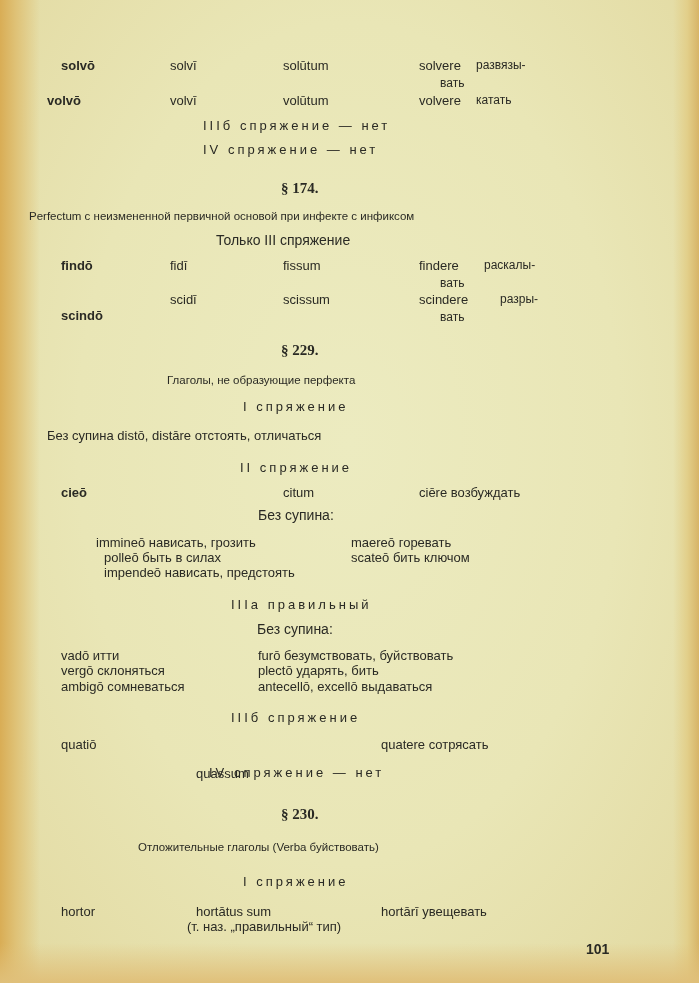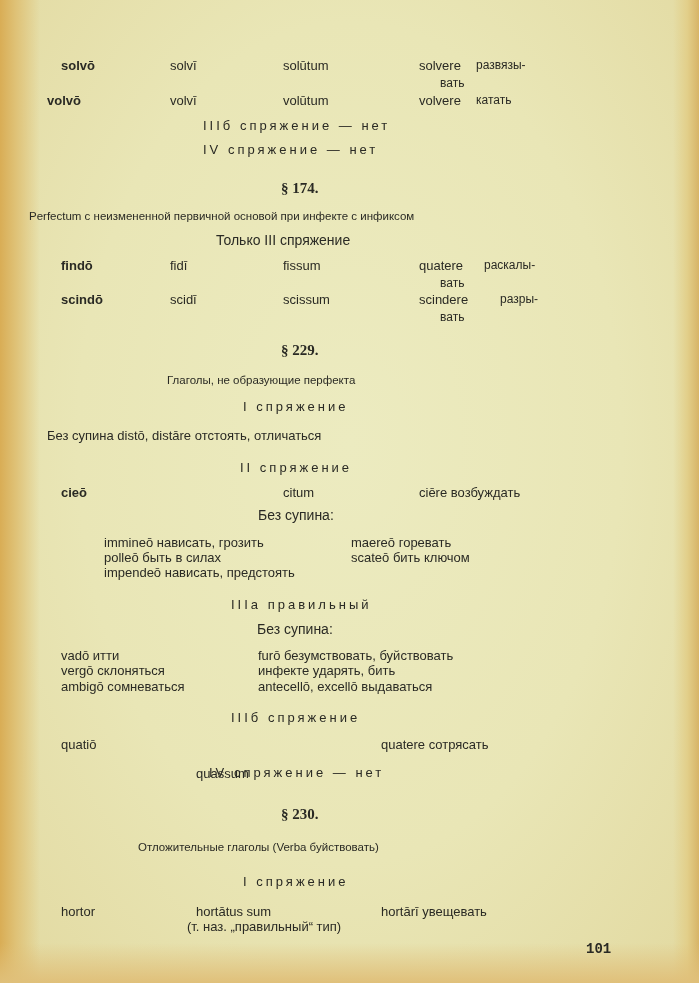--- a/index.html
+++ b/index.html
@@ -22,21 +22,21 @@
       background: linear-gradient(to top, #e0c07a 0%, rgba(233,230,182,0) 100%);
     }
     .page { position: absolute; left: 0; top: 0; width: 609px; height: 983px; }
     .t { position: absolute; white-space: nowrap; font-size: 13px; line-height: 15px; }
     .bold { font-weight: bold; }
     .lat { font-family: "Liberation Sans", sans-serif; font-size: 13px; }
     .spaced { letter-spacing: 3px; }
     .heading { font-family: "Liberation Serif", serif; font-weight: bold; font-size: 15px; }
     .sub-bold { font-weight: normal; font-size: 11.5px; }
     .wrap { font-size: 12px; }
-    .pagenum { font-family: Liberation Mono, monospace; font-weight: bold; font-size: 14px; }
+    .pagenum { font-family: Liberation Sans, sans-serif; font-weight: bold; font-size: 14px; }
   </style>
 </head>
 <body>
 
 <div class="edge-left"></div>
 <div class="edge-right"></div>
 <div class="edge-bottom"></div>
 
 <div class="page">
 
@@ -59,58 +59,58 @@
   </div>
 
   <div>
     <span class="t heading" style="left:281px;top:181px">§ 174.</span>
     <span class="t sub-bold" style="left:29px;top:209px">Perfectum с неизмененной первичной основой при инфекте с инфиксом</span>
     <span class="t" style="left:216px;top:233px;font-size:14px">Только III спряжение</span>
 
     <span class="t lat bold" style="left:61px;top:258px">findō</span>
     <span class="t lat" style="left:170px;top:258px">fidī</span>
     <span class="t lat" style="left:283px;top:258px">fissum</span>
-    <span class="t lat" style="left:419px;top:258px">quatere</span>
+    <span class="t lat" style="left:419px;top:258px">findere</span>
     <span class="t wrap" style="left:484px;top:258px">раскалы-</span>
     <span class="t wrap" style="left:440px;top:276px">вать</span>
 
-    <span class="t lat bold" style="left:61px;top:292px">scindō</span>
+    <span class="t lat bold" style="left:61px;top:308px">scindō</span>
     <span class="t lat" style="left:170px;top:292px">scidī</span>
     <span class="t lat" style="left:283px;top:292px">scissum</span>
     <span class="t lat" style="left:419px;top:292px">scindere</span>
     <span class="t wrap" style="left:500px;top:292px">разры-</span>
     <span class="t wrap" style="left:440px;top:310px">вать</span>
   </div>
 
   <div>
     <span class="t heading" style="left:281px;top:343px">§ 229.</span>
     <span class="t sub-bold" style="left:167px;top:373px">Глаголы, не образующие перфекта</span>
     <span class="t spaced" style="left:243px;top:399px">I спряжение</span>
     <span class="t" style="left:47px;top:428px">Без супина distō, distāre отстоять, отличаться</span>
 
     <span class="t spaced" style="left:240px;top:460px">II спряжение</span>
     <span class="t lat bold" style="left:61px;top:485px">cieō</span>
     <span class="t lat" style="left:283px;top:485px">citum</span>
     <span class="t lat" style="left:419px;top:485px">ciēre возбуждать</span>
     <span class="t" style="left:258px;top:508px;font-size:14px">Без супина:</span>
 
-    <span class="t" style="left:104px;top:535px">immineō нависать, грозить</span>
+    <span class="t" style="left:96px;top:535px">immineō нависать, грозить</span>
     <span class="t" style="left:104px;top:550px">polleō быть в силах</span>
     <span class="t" style="left:104px;top:565px">impendeō нависать, предстоять</span>
     <span class="t" style="left:351px;top:535px">maereō горевать</span>
     <span class="t" style="left:351px;top:550px">scateō бить ключом</span>
 
     <span class="t spaced" style="left:231px;top:597px">IIIа правильный</span>
     <span class="t" style="left:257px;top:622px;font-size:14px">Без супина:</span>
 
     <span class="t" style="left:61px;top:648px">vadō итти</span>
     <span class="t" style="left:61px;top:663px">vergō склоняться</span>
     <span class="t" style="left:61px;top:679px">ambigō сомневаться</span>
     <span class="t" style="left:258px;top:648px">furō безумствовать, буйствовать</span>
-    <span class="t" style="left:258px;top:663px">инфекте ударять, бить</span>
+    <span class="t" style="left:258px;top:663px">plectō ударять, бить</span>
     <span class="t" style="left:258px;top:679px">antecellō, excellō выдаваться</span>
 
     <span class="t spaced" style="left:231px;top:710px">IIIб спряжение</span>
     <span class="t lat" style="left:61px;top:737px">quatiō</span>
     <span class="t lat" style="left:196px;top:766px">quassum</span>
     <span class="t lat" style="left:381px;top:737px">quatere сотрясать</span>
 
     <span class="t spaced" style="left:209px;top:765px">IV спряжение — нет</span>
   </div>
 

